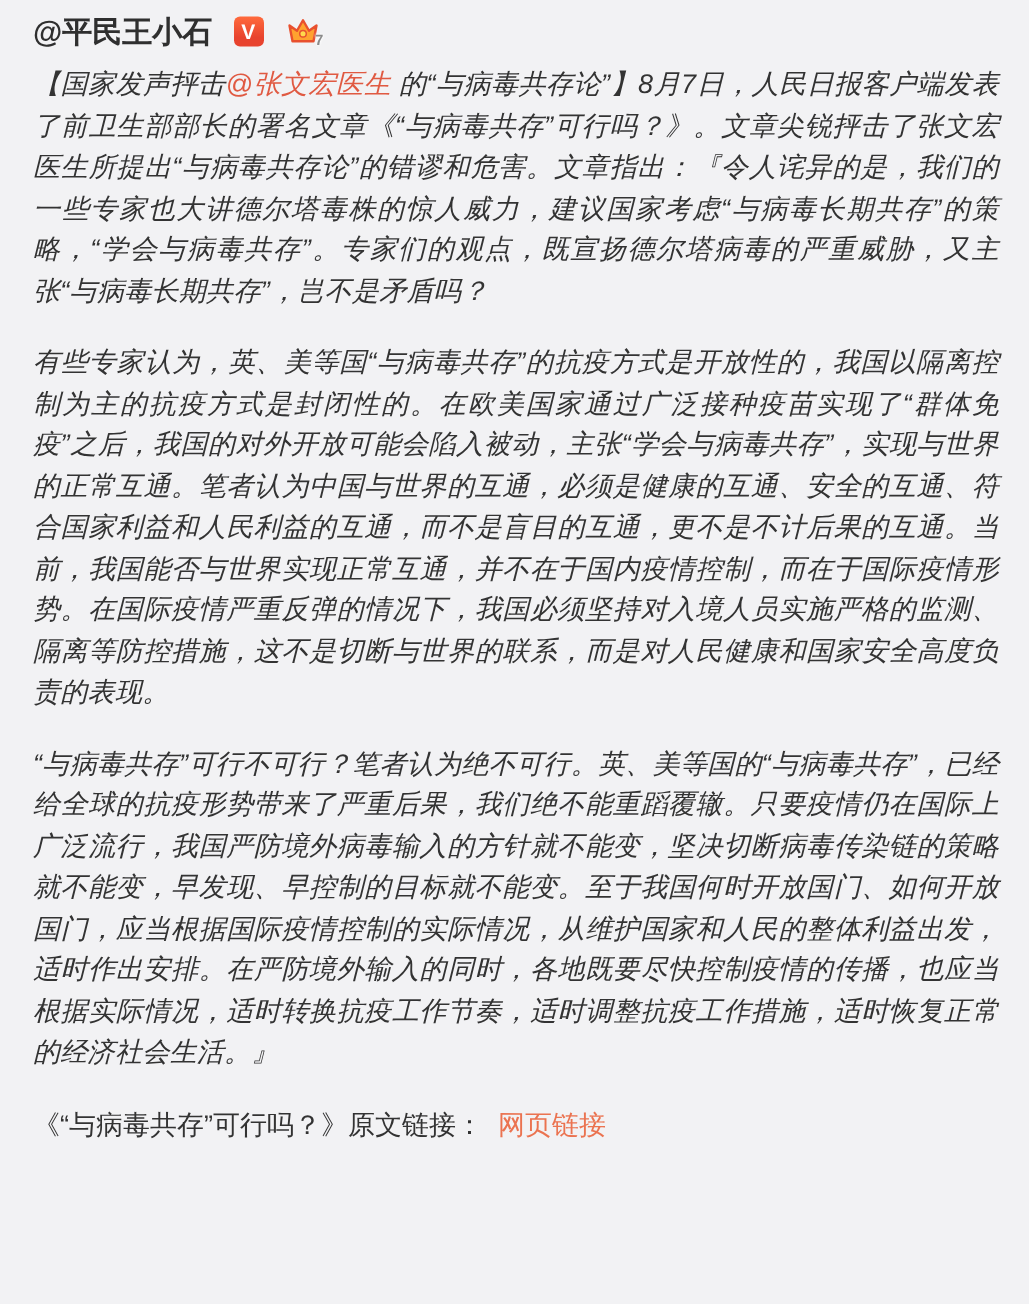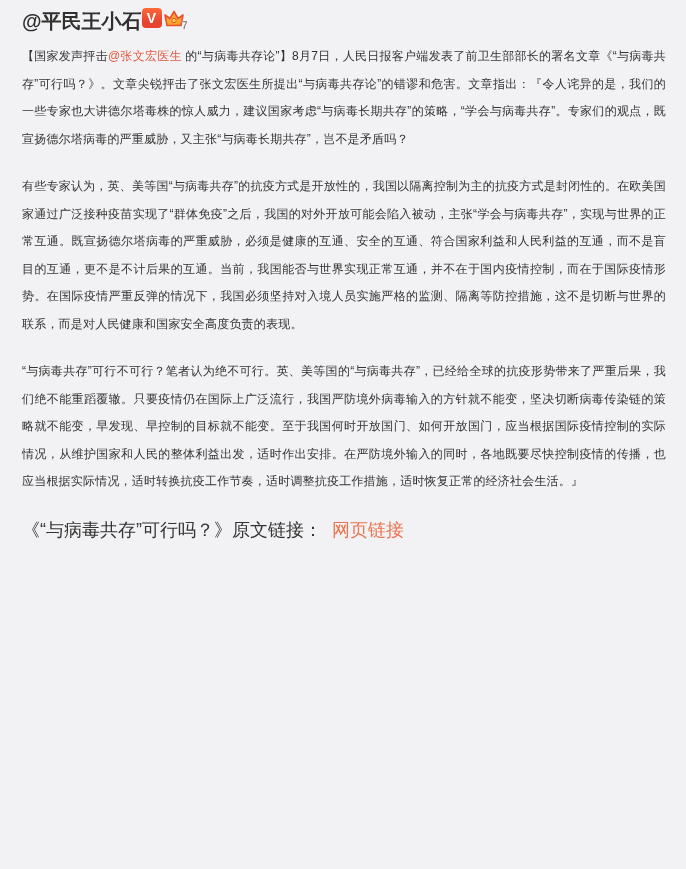--- a/index.html
+++ b/index.html
@@ -16,46 +16,47 @@
     background:var(--background);
   }
   .page{
     width:686px;height:869px;
     background:var(--background);
     color:var(--text-color);
     padding:8px 20px 0 22px;
     overflow:hidden;
   }
   .user-row{
-    display:flex;gap:0;
+    display:flex;align-items:center;gap:14px;
     margin-bottom:9px;height:26px;
   }
   .username{
     font-size:20px;font-weight:700;color:#2f2f2f;cursor:pointer;
   }
   .v-badge{
     width:20px;height:20px;border-radius:4px;
     background:linear-gradient(180deg,#ff6a3c 0%,var(--badge-color) 70%);
     color:#ffffff;font-size:14px;font-weight:700;
     display:flex;align-items:center;justify-content:center;
     line-height:1;
   }
   .vip-crown{position:relative;width:24px;height:22px;display:inline-block;}
   .vip-crown svg{display:block;}
   .vip-level{
     position:absolute;right:-2px;bottom:-1px;
     font-size:10px;font-weight:700;color:#8a8a8a;
     text-shadow:0 0 2px #fff,0 0 2px #fff;
   }
   .post-text p{
-    font-size:12px;
+    font-size:18px;
     line-height:27.5px;
     margin:0 0 20px;
     text-align:justify;
     letter-spacing:.2px;
+    font-style:italic;
   }
   .mention{color:var(--mention-color);text-decoration:none;cursor:pointer;}
   .source-row{
     font-size:18px;line-height:28px;margin:0 0 26px;
     display:flex;align-items:center;gap:4px;
   }
   .web-link{
     color:var(--link-color);text-decoration:none;cursor:pointer;
     display:inline-flex;align-items:center;gap:3px;margin-left:6px;
   }
@@ -73,21 +74,21 @@
         <path d="M3 7 L8 10.5 L12 3.5 L16 10.5 L21 7 L19 17.5 L5 17.5 Z" fill="#ffa22f" stroke="#e8502e" stroke-width="1.6" stroke-linejoin="round"></path>
         <circle cx="12" cy="12.5" r="2.2" fill="#ffd84d" stroke="#e8502e" stroke-width="1"></circle>
       </svg>
       <span class="vip-level">7</span>
     </span>
   </div>
 
   <div class="post-text">
     <p><span>【国家发声抨击</span><a class="mention">@张文宏医生</a><span> 的“与病毒共存论”】8月7日，人民日报客户端发表了前卫生部部长的署名文章《“与病毒共存”可行吗？》。文章尖锐抨击了张文宏医生所提出“与病毒共存论”的错谬和危害。文章指出：『令人诧异的是，我们的一些专家也大讲德尔塔毒株的惊人威力，建议国家考虑“与病毒长期共存”的策略，“学会与病毒共存”。专家们的观点，既宣扬德尔塔病毒的严重威胁，又主张“与病毒长期共存”，岂不是矛盾吗？</span></p>
 
-    <p>有些专家认为，英、美等国“与病毒共存”的抗疫方式是开放性的，我国以隔离控制为主的抗疫方式是封闭性的。在欧美国家通过广泛接种疫苗实现了“群体免疫”之后，我国的对外开放可能会陷入被动，主张“学会与病毒共存”，实现与世界的正常互通。既宣扬德尔塔病毒的严重威胁，必须是健康的互通、安全的互通、符合国家利益和人民利益的互通，而不是盲目的互通，更不是不计后果的互通。当前，我国能否与世界实现正常互通，并不在于国内疫情控制，而在于国际疫情形势。在国际疫情严重反弹的情况下，我国必须坚持对入境人员实施严格的监测、隔离等防控措施，这不是切断与世界的联系，而是对人民健康和国家安全高度负责的表现。</p>
+    <p>有些专家认为，英、美等国“与病毒共存”的抗疫方式是开放性的，我国以隔离控制为主的抗疫方式是封闭性的。在欧美国家通过广泛接种疫苗实现了“群体免疫”之后，我国的对外开放可能会陷入被动，主张“学会与病毒共存”，实现与世界的正常互通。笔者认为中国与世界的互通，必须是健康的互通、安全的互通、符合国家利益和人民利益的互通，而不是盲目的互通，更不是不计后果的互通。当前，我国能否与世界实现正常互通，并不在于国内疫情控制，而在于国际疫情形势。在国际疫情严重反弹的情况下，我国必须坚持对入境人员实施严格的监测、隔离等防控措施，这不是切断与世界的联系，而是对人民健康和国家安全高度负责的表现。</p>
 
 
     <p>“与病毒共存”可行不可行？笔者认为绝不可行。英、美等国的“与病毒共存”，已经给全球的抗疫形势带来了严重后果，我们绝不能重蹈覆辙。只要疫情仍在国际上广泛流行，我国严防境外病毒输入的方针就不能变，坚决切断病毒传染链的策略就不能变，早发现、早控制的目标就不能变。至于我国何时开放国门、如何开放国门，应当根据国际疫情控制的实际情况，从维护国家和人民的整体利益出发，适时作出安排。在严防境外输入的同时，各地既要尽快控制疫情的传播，也应当根据实际情况，适时转换抗疫工作节奏，适时调整抗疫工作措施，适时恢复正常的经济社会生活。』</p>
 
     <div class="source-row">
       <span>《“与病毒共存”可行吗？》原文链接：</span>
       <a class="web-link">
 
         <span>网页链接</span>
       </a>

